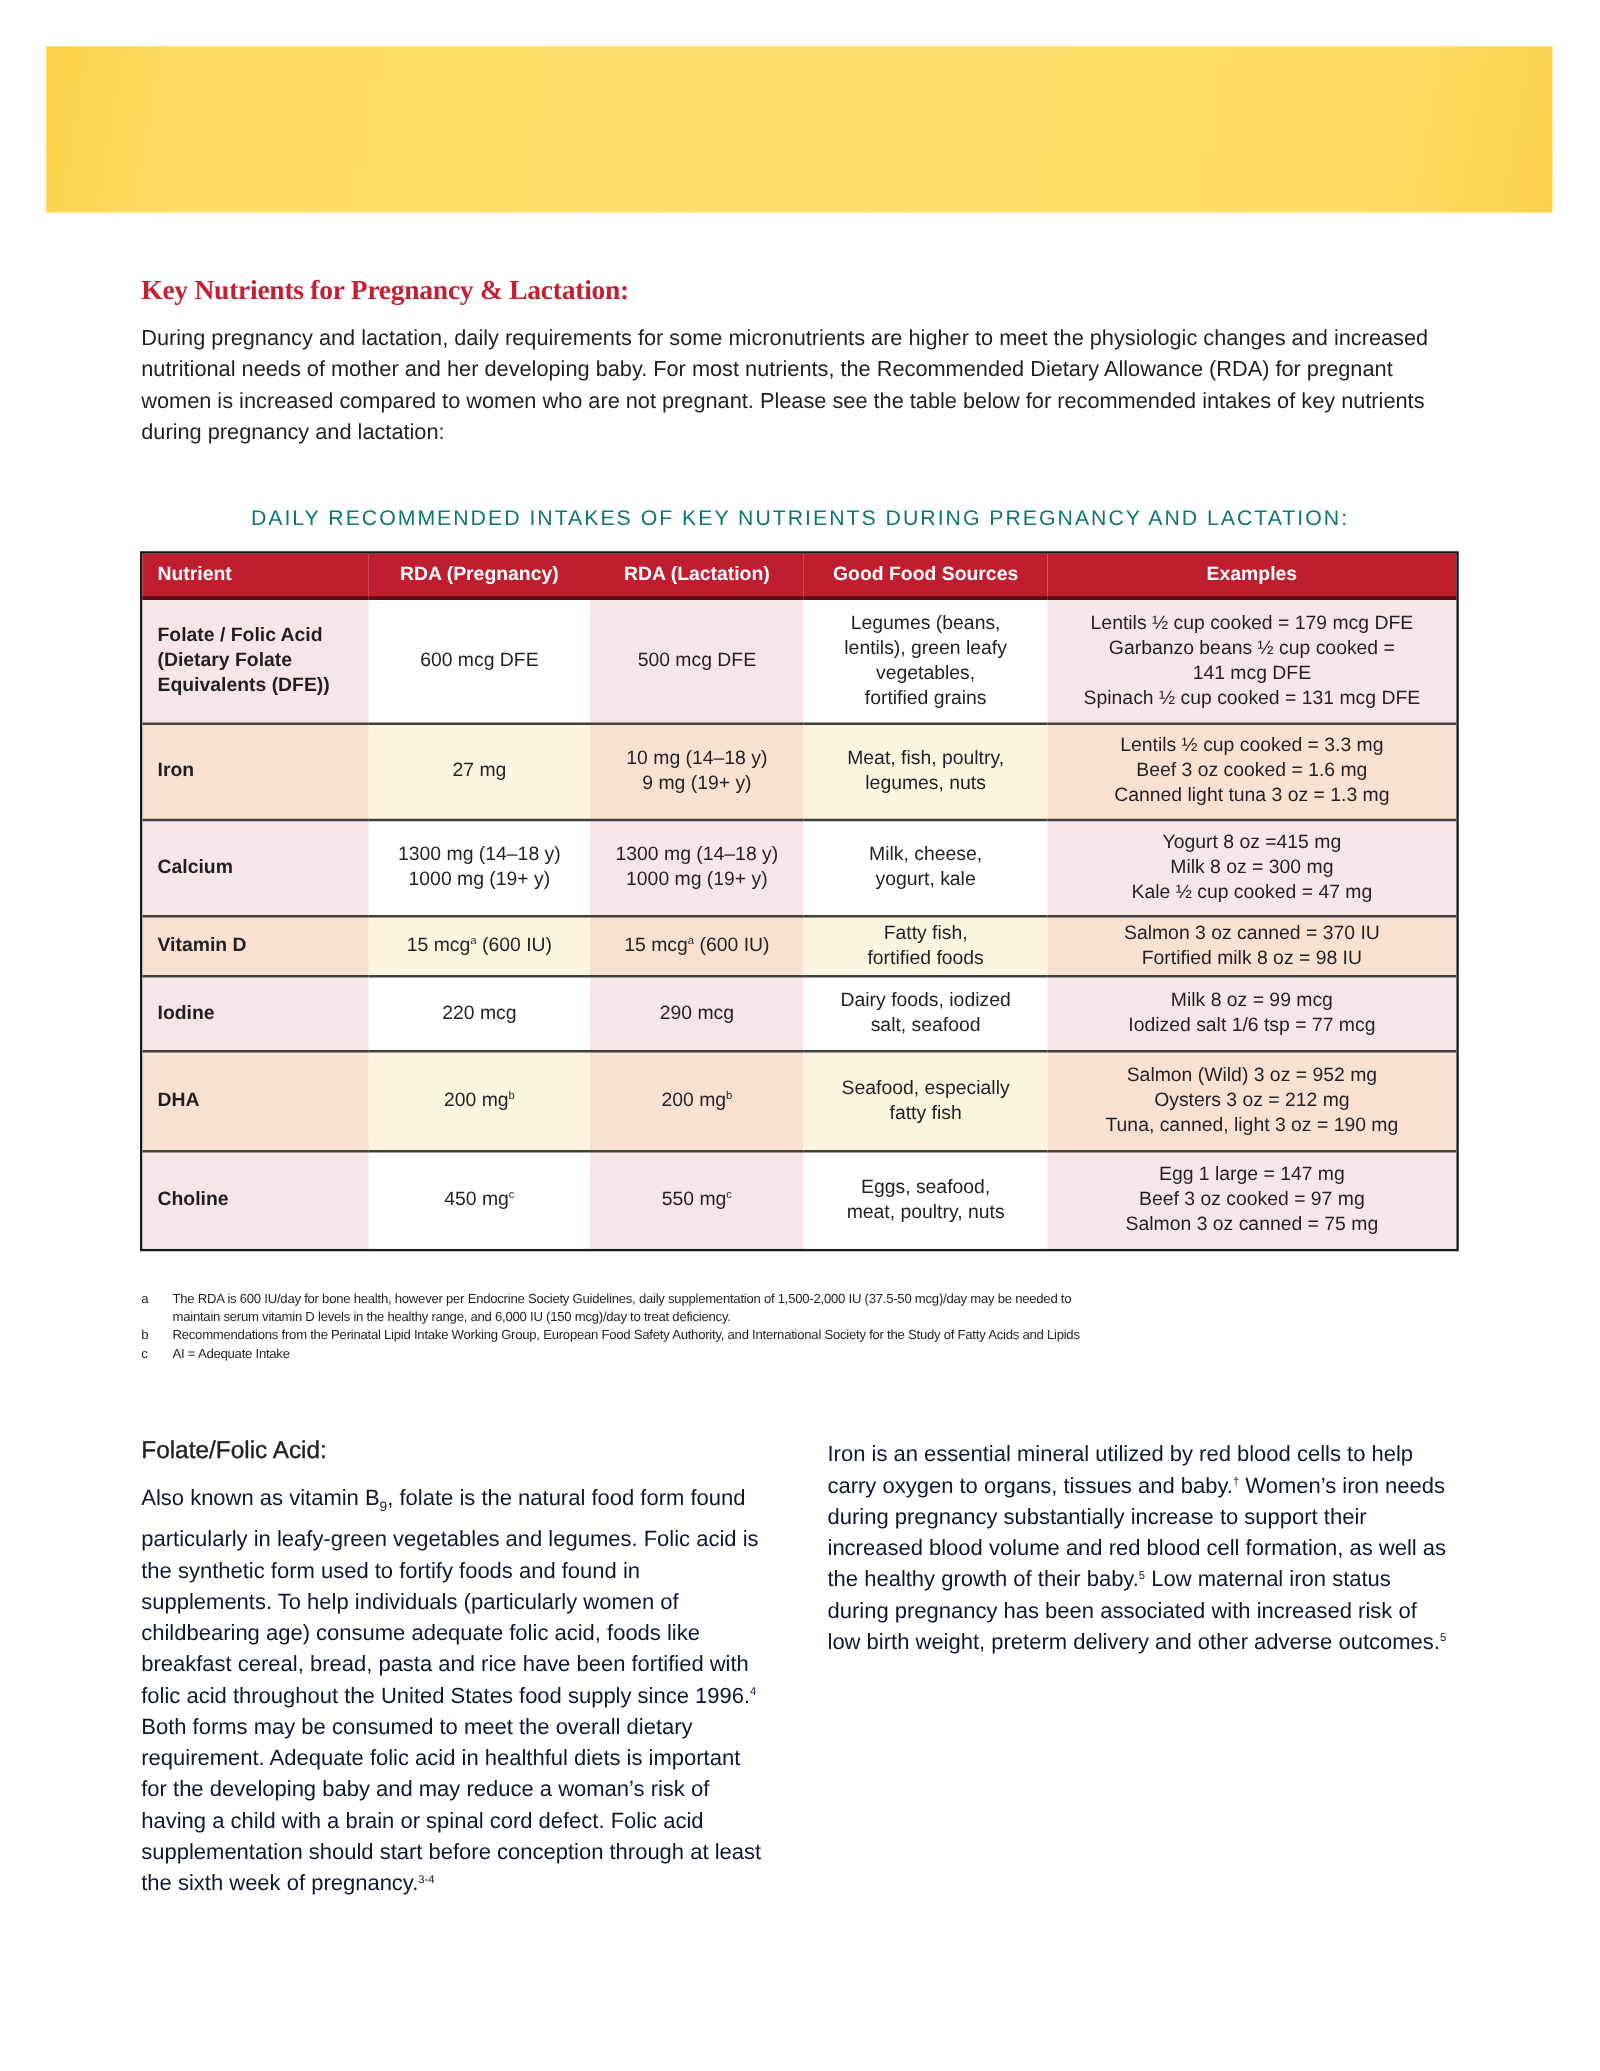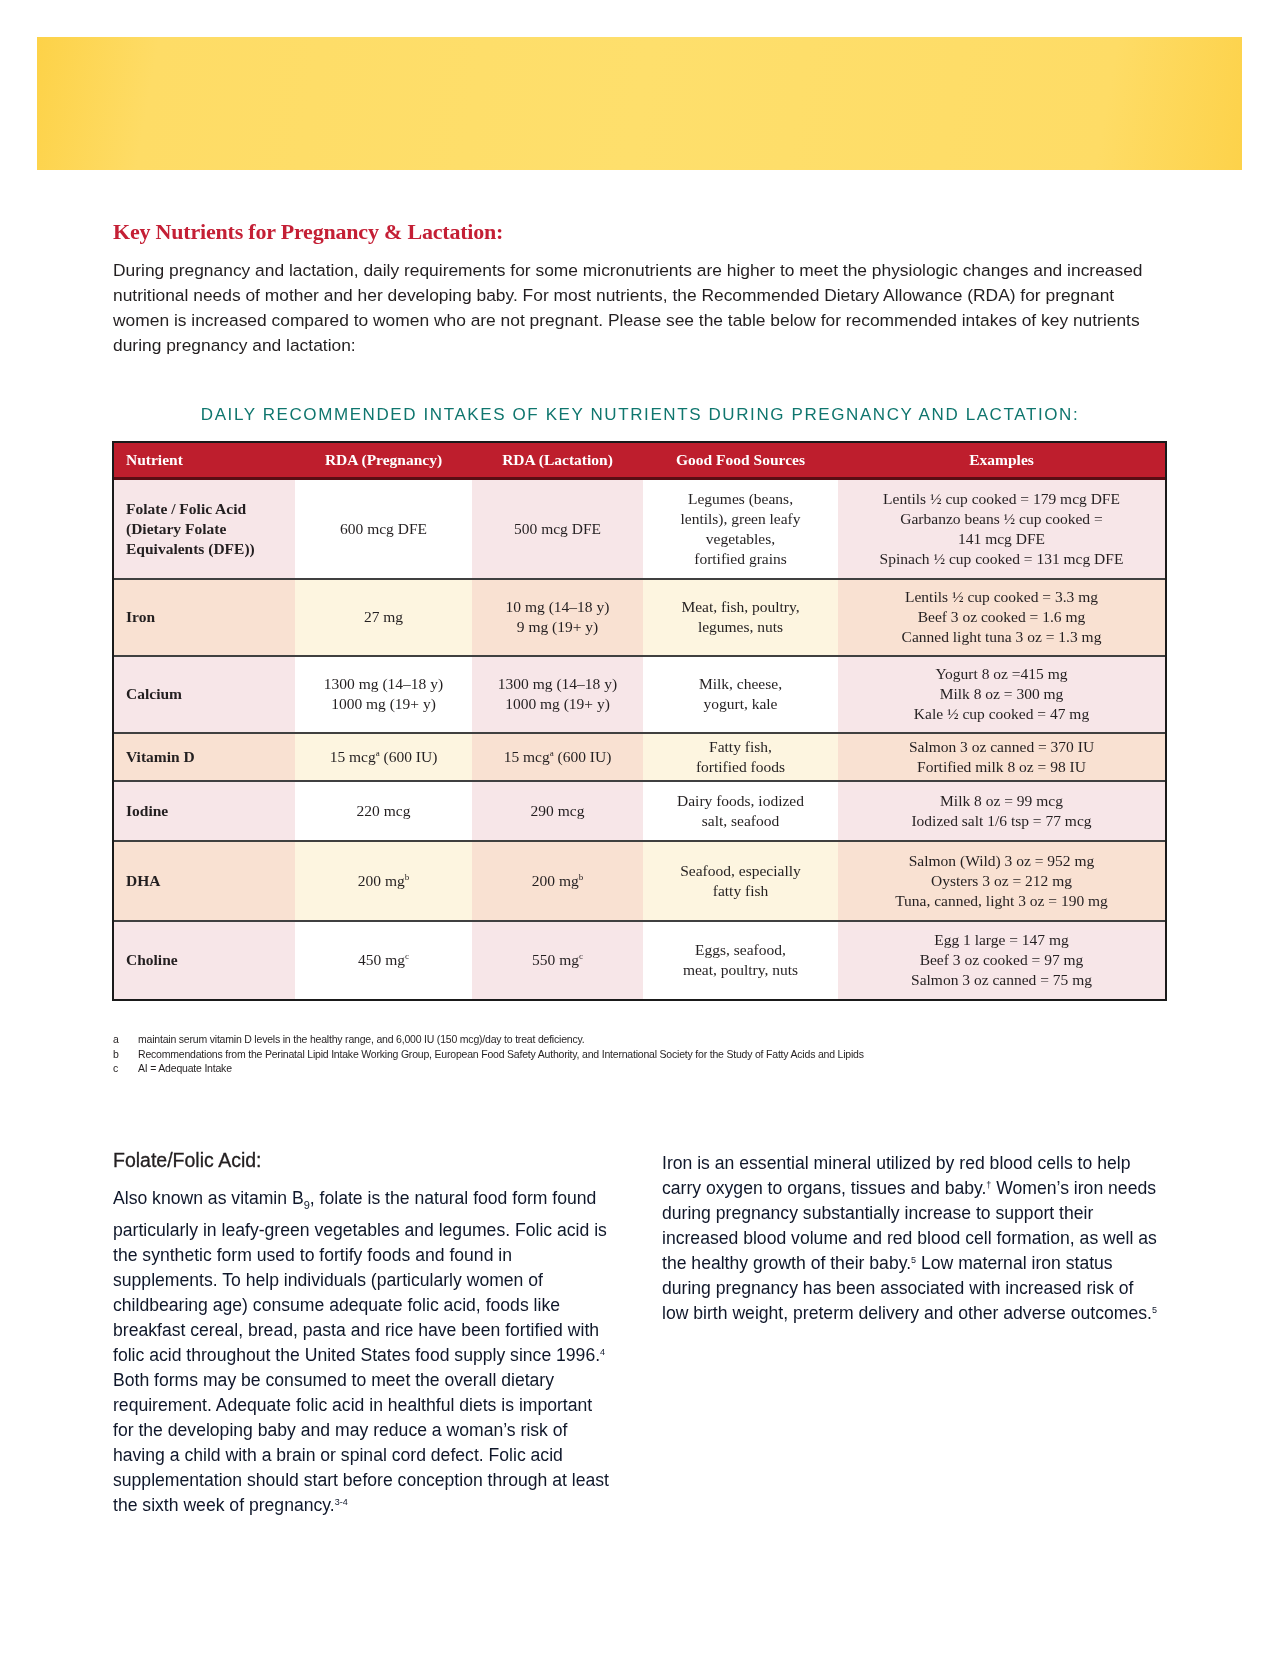--- a/index.html
+++ b/index.html
@@ -4,21 +4,21 @@
 <style>
   html, body { margin: 0; padding: 0; background: #ffffff; }
   body { width: 1280px; height: 1657px; position: relative; font-family: "DejaVu Sans", sans-serif; color: #231f20; overflow: hidden; }
   .banner { position: absolute; left: 37px; top: 37px; width: 1205px; height: 133px;
     background: radial-gradient(ellipse at 50% 50%, #fee06d 0%, #fede6a 55%, #fdd452 100%);
     background: linear-gradient(100deg, #fdd248 0%, #fedc66 10%, #fedf6c 50%, #fedc66 88%, #fdd24a 100%); }
   .title { position: absolute; left: 113px; top: 219px; margin: 0; font-size: 22px; font-weight: bold; color: #c41f35; letter-spacing: -0.2px; font-family: Liberation Serif, serif; }
   .intro { position: absolute; left: 113px; top: 258px; width: 1060px; margin: 0; font-size: 17.4px; line-height: 25px; color: #231f20; font-family: "Liberation Sans", sans-serif; }
   .table-caption { position: absolute; left: 113px; top: 405px; width: 1054px; text-align: center; margin: 0; font-size: 17px; letter-spacing: 1.6px; color: #0f766e; font-family: "Liberation Sans", sans-serif; }
   .table-wrap { position: absolute; left: 112px; top: 441px; width: 1055px; border: 2px solid #1a1a1a; box-sizing: border-box; }
-  table { border-collapse: collapse; width: 100%; table-layout: fixed; font-family: Liberation Serif, serif; border-radius: 15px; }
+  table { border-collapse: collapse; width: 100%; table-layout: fixed; font-family: Liberation Sans, sans-serif; border-radius: 15px; }
   th { background: #be1e2d; color: #ffffff; font-weight: bold; font-size: 15.5px; height: 34px; padding: 0 6px; border-bottom: 3px solid #5a0d14; }
   th.left { text-align: left; padding-left: 12px; }
   td { font-size: 15.5px; line-height: 20px; text-align: center; vertical-align: middle; padding: 0 6px; }
   td.nutrient { text-align: left; font-weight: bold; padding-left: 12px; }
   tr.row + tr.row td { border-top: 2px solid #404040; }
   tr.pink td.c1, tr.pink td.c3, tr.pink td.c5 { background: #f7e6e8; }
   tr.pink td.c2, tr.pink td.c4 { background: #ffffff; }
   tr.peach td.c1, tr.peach td.c3, tr.peach td.c5 { background: #f9e1d2; }
   tr.peach td.c2, tr.peach td.c4 { background: #fdf5e0; }
   .line { display: block; }
@@ -181,20 +181,21 @@
         </td>
       </tr>
     </tbody>
   </table>
 </div>
 
 <div class="footnotes">
   <div class="fn">
     <span class="fn-key">a</span>
     <span>
+      <span class="line">The RDA is 600 IU/day for bone health, however per Endocrine Society Guidelines, daily supplementation of 1,500-2,000 IU (37.5-50 mcg)/day may be needed to</span>
       <span class="line">maintain serum vitamin D levels in the healthy range, and 6,000 IU (150 mcg)/day to treat deficiency.</span>
     </span>
   </div>
   <div class="fn">
     <span class="fn-key">b</span>
     <span>Recommendations from the Perinatal Lipid Intake Working Group, European Food Safety Authority, and International Society for the Study of Fatty Acids and Lipids</span>
   </div>
   <div class="fn">
     <span class="fn-key">c</span>
     <span>AI = Adequate Intake</span>

